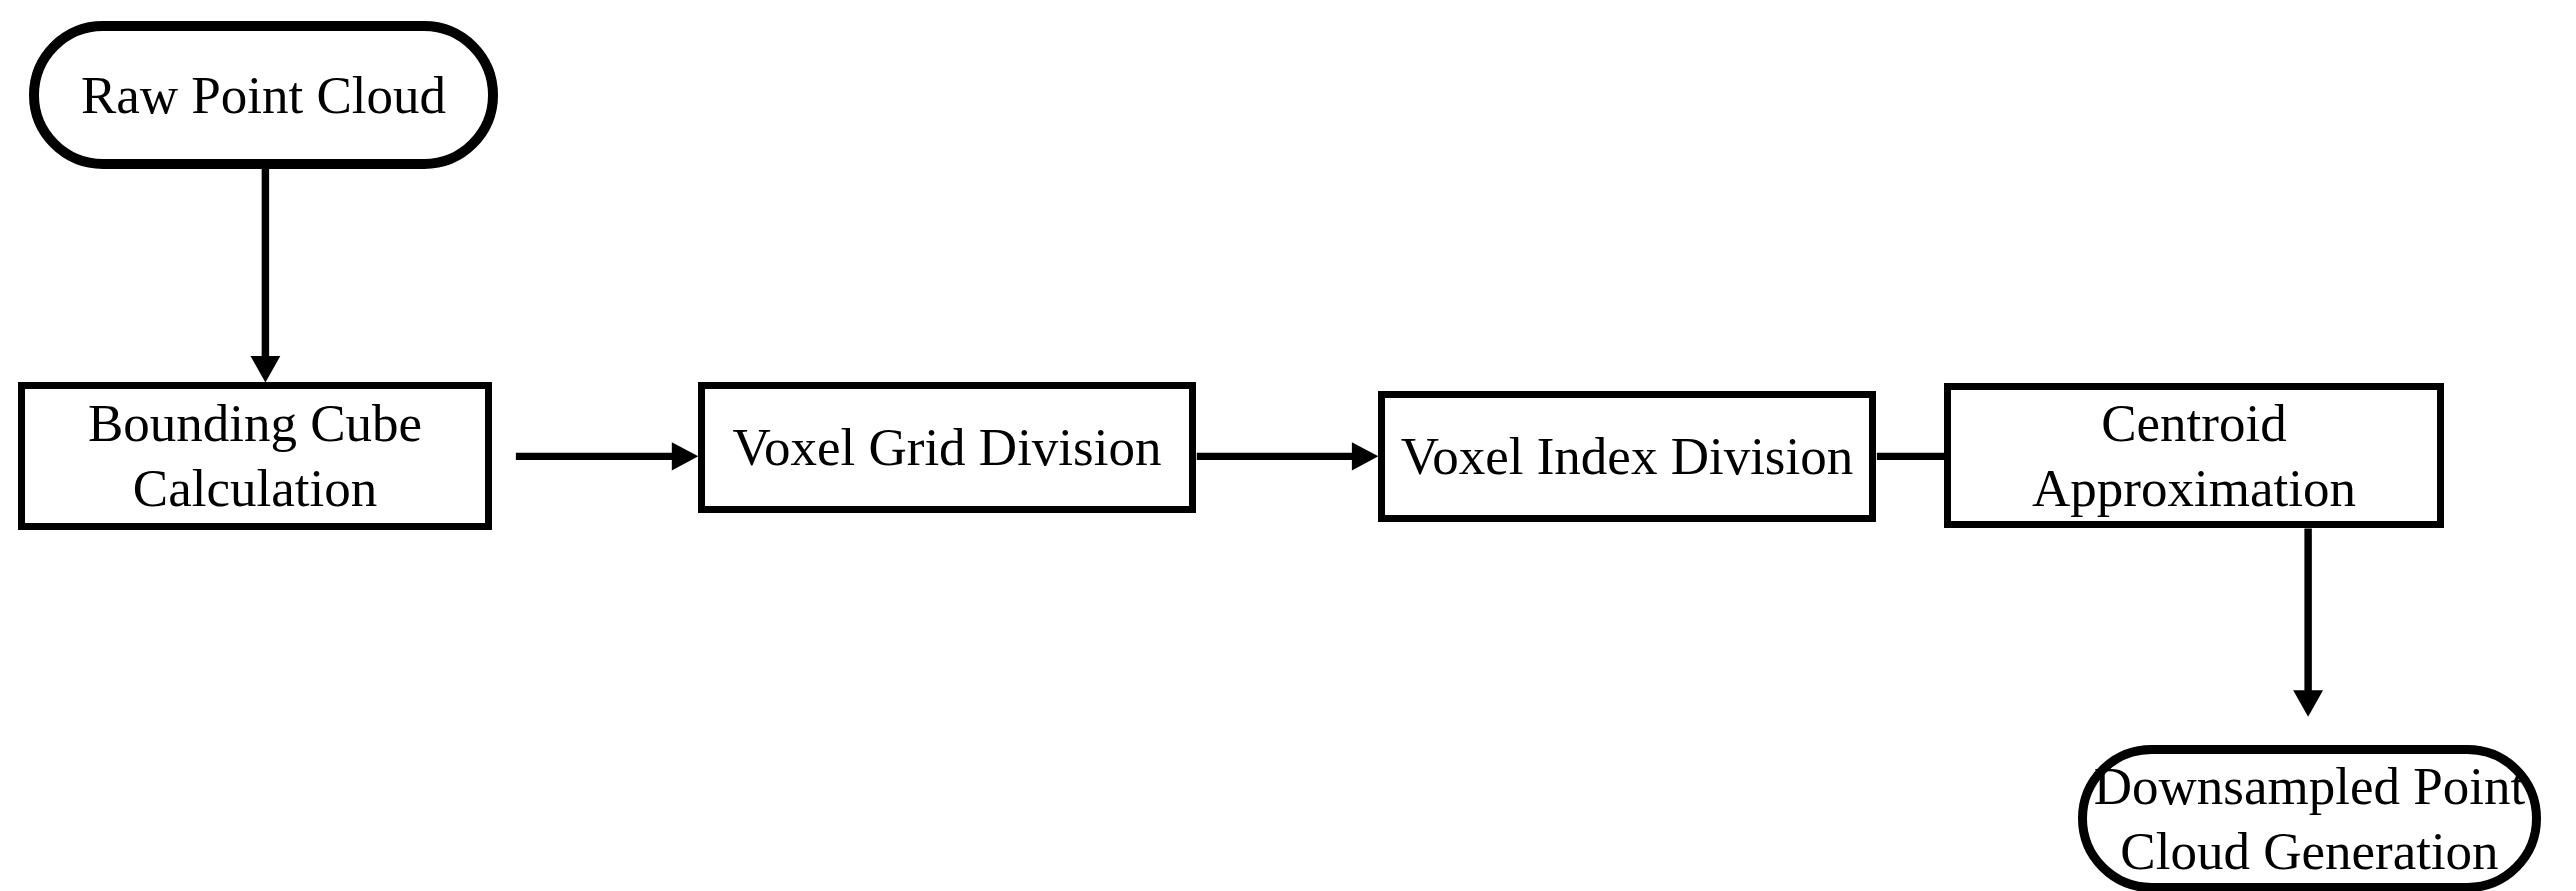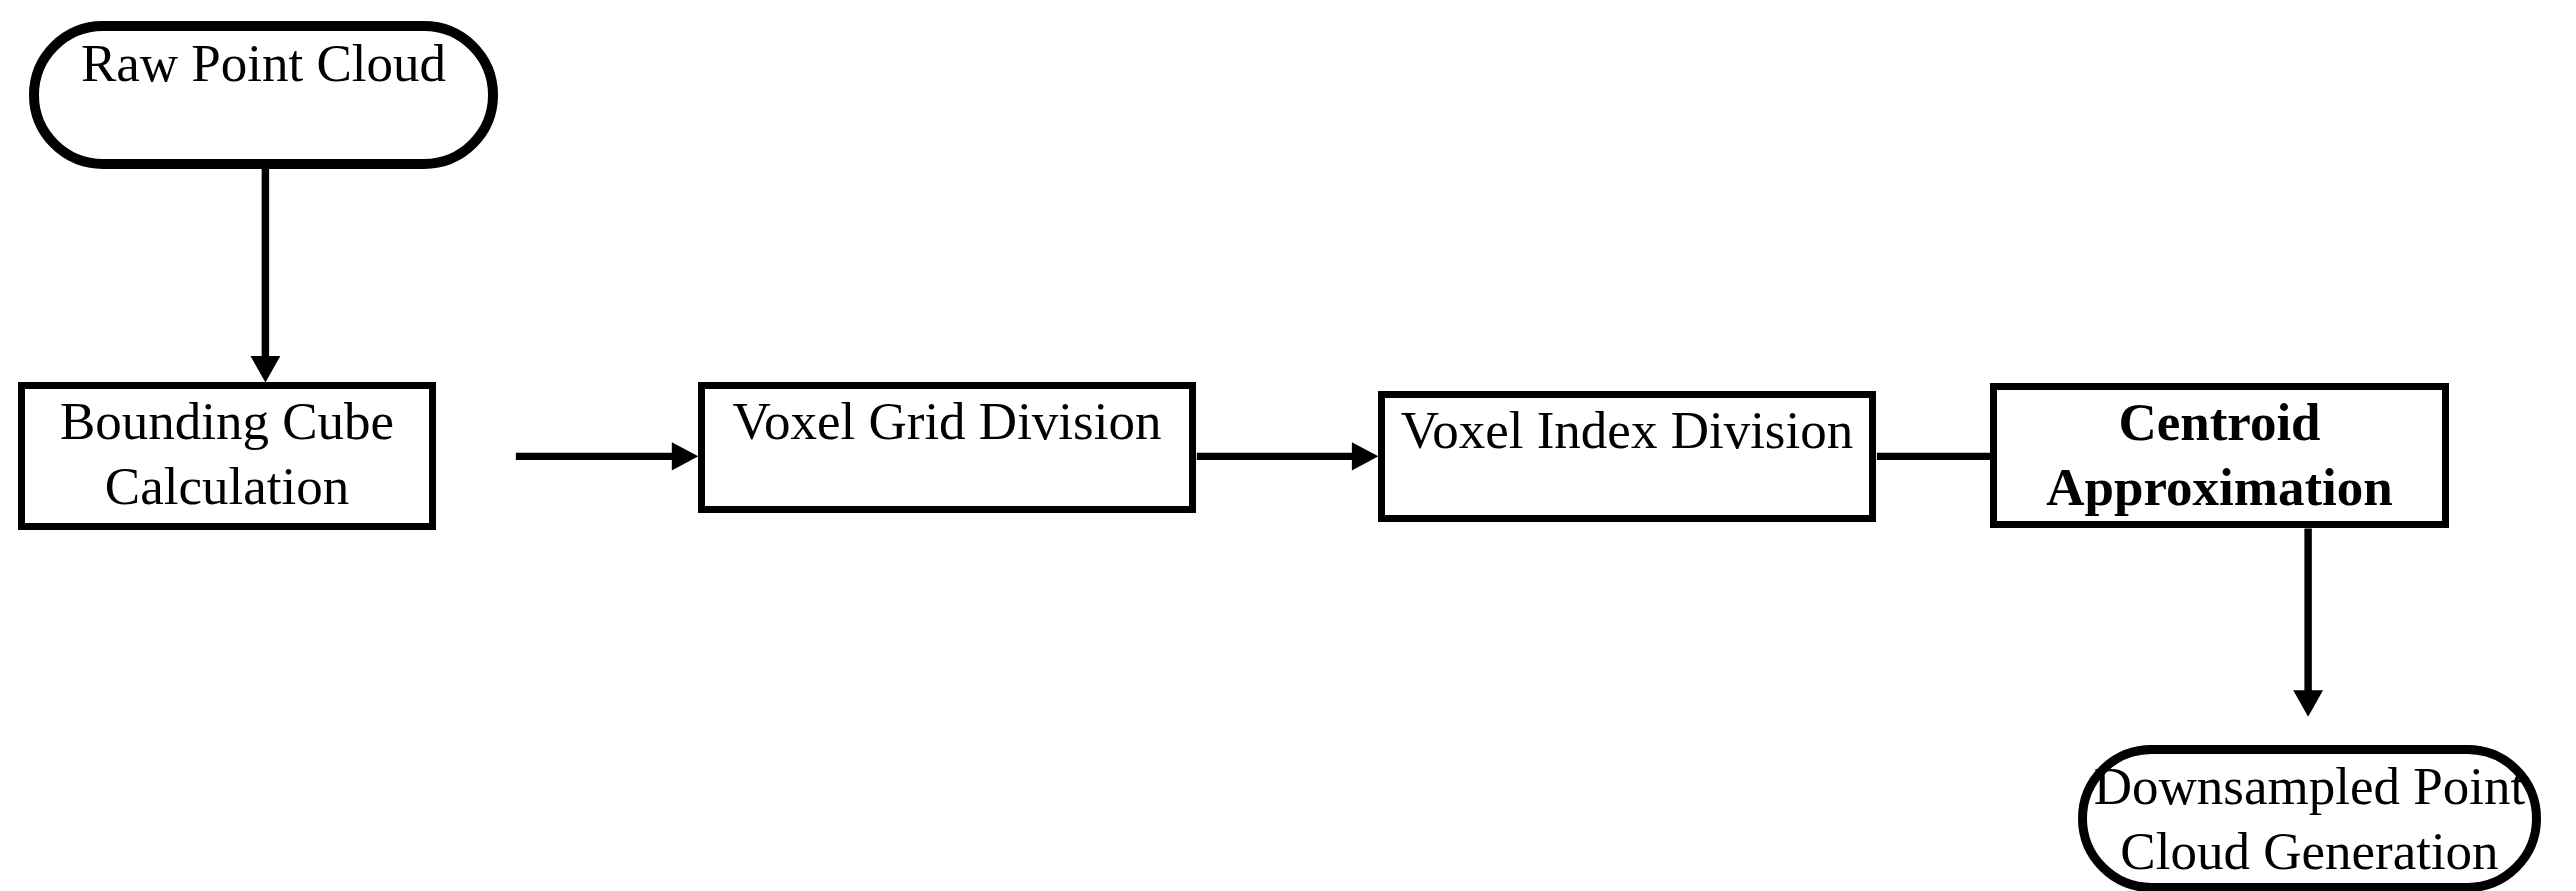--- a/index.html
+++ b/index.html
@@ -24,38 +24,39 @@
     width: 2576px;
     height: 892px;
     pointer-events: none;
   }
   .node {
     position: absolute;
     box-sizing: border-box;
     background: #ffffff;
     border: 7.5px solid #000000;
     display: flex;
+    align-items: center;
     justify-content: center;
     text-align: center;
   }
   .node .label {
     font-size: 53px;
     line-height: 65px;
     white-space: pre;
     color: #000000;
   }
   .stadium {
     border-radius: 74px;
   }
   
   .n-raw        { left: 29px;   top: 21px;  width: 469px; height: 148px; border-width: 10px; }
-  .n-bounding   { left: 18px;   top: 382px; width: 418px; height: 148px; }
+  .n-bounding   { left: 18px;   top: 382px; width: 474px; height: 148px; }
   .n-voxelgrid  { left: 698px;  top: 382px; width: 498px; height: 131px; }
   .n-voxelindex { left: 1378px; top: 391px; width: 498px; height: 131px; }
-  .n-centroid   { left: 1990px; top: 383px; width: 459px; height: 145px; font-weight: bold; }
+  .n-centroid   { left: 1944px; top: 383px; width: 500px; height: 145px; }
   .n-downsampled{ left: 2078px; top: 745px; width: 463px; height: 147px; border-width: 9px; }
 </style>
 </head>
 <body>
 
 <div class="canvas">
 
   <svg class="edges-layer" viewBox="0 0 3106 1075" xmlns="http://www.w3.org/2000/svg">
 
     <g>

